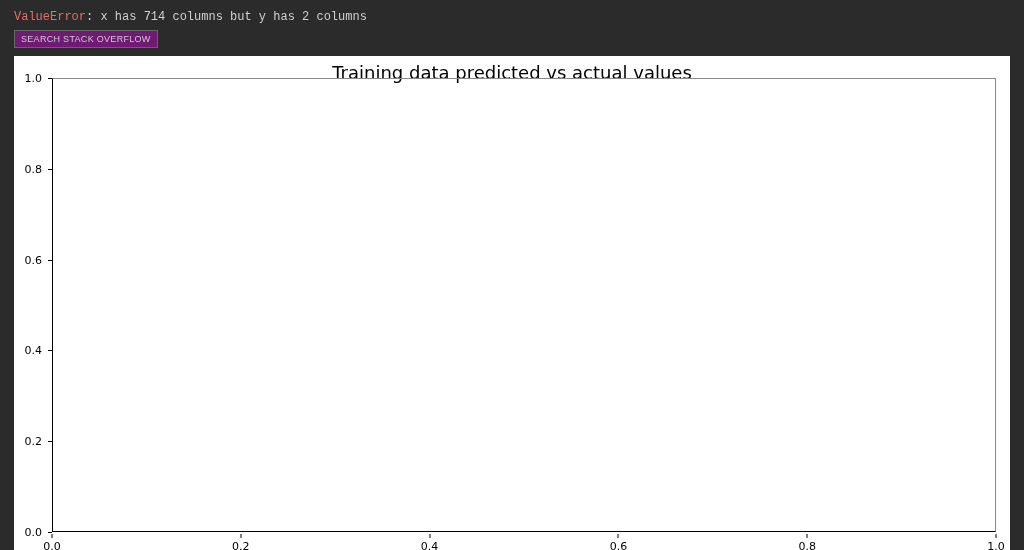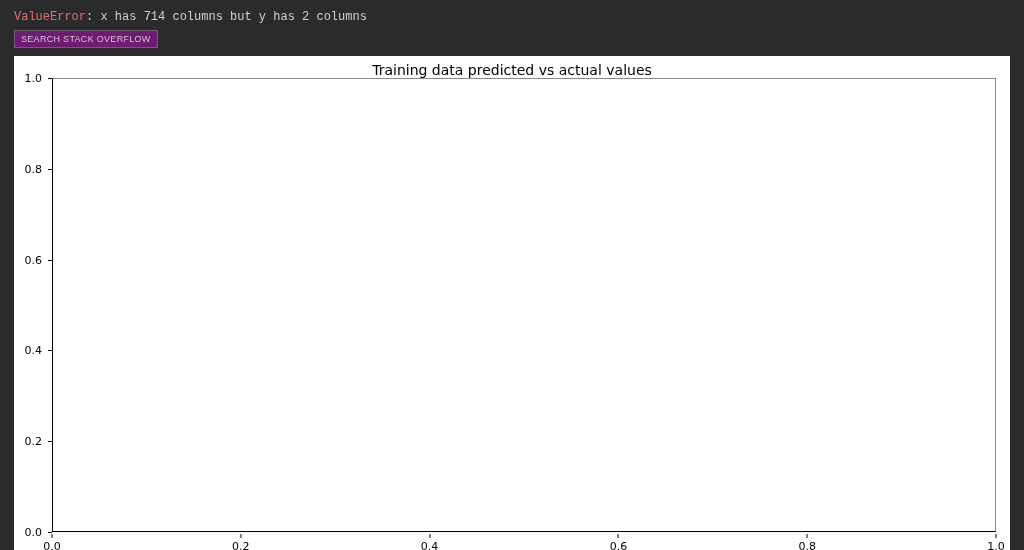--- a/index.html
+++ b/index.html
@@ -42,21 +42,21 @@
       position: relative;
       height: 498px;
       font-family: "DejaVu Sans", Arial, sans-serif;
     }
     .plot-title {
       position: absolute;
       top: 6px;
       left: 0;
       right: 0;
       text-align: center;
-      font-size: 14px;
+      font-size: 18px;
       color: #000000;
     }
     .axes-area {
       position: absolute;
       left: 38px;
       top: 22px;
       right: 14px;
       bottom: 22px;
       border: 1px solid #000000;
       border-right-color: #888888;

